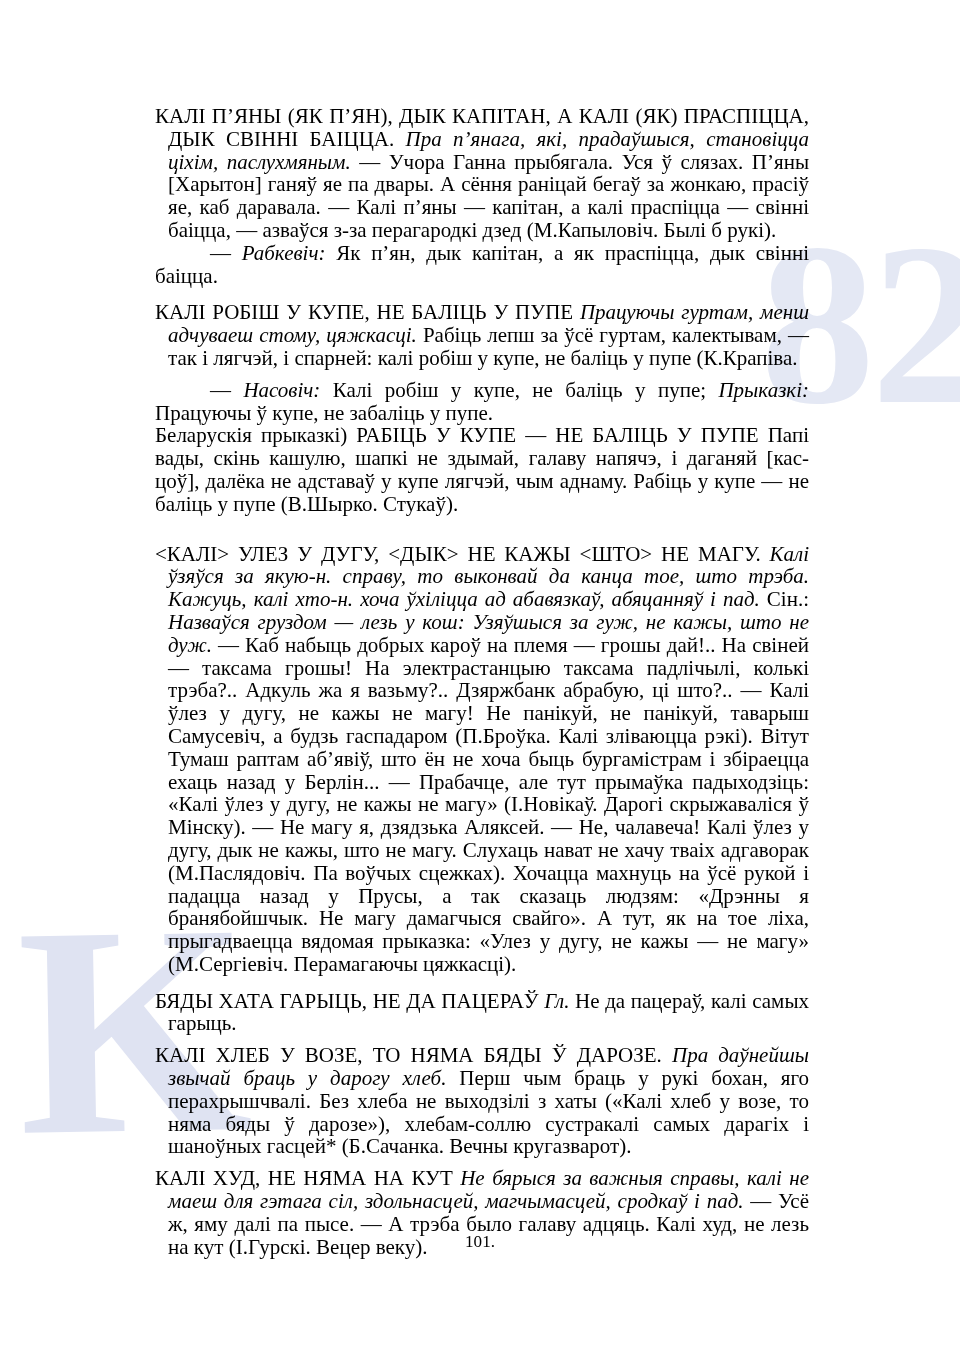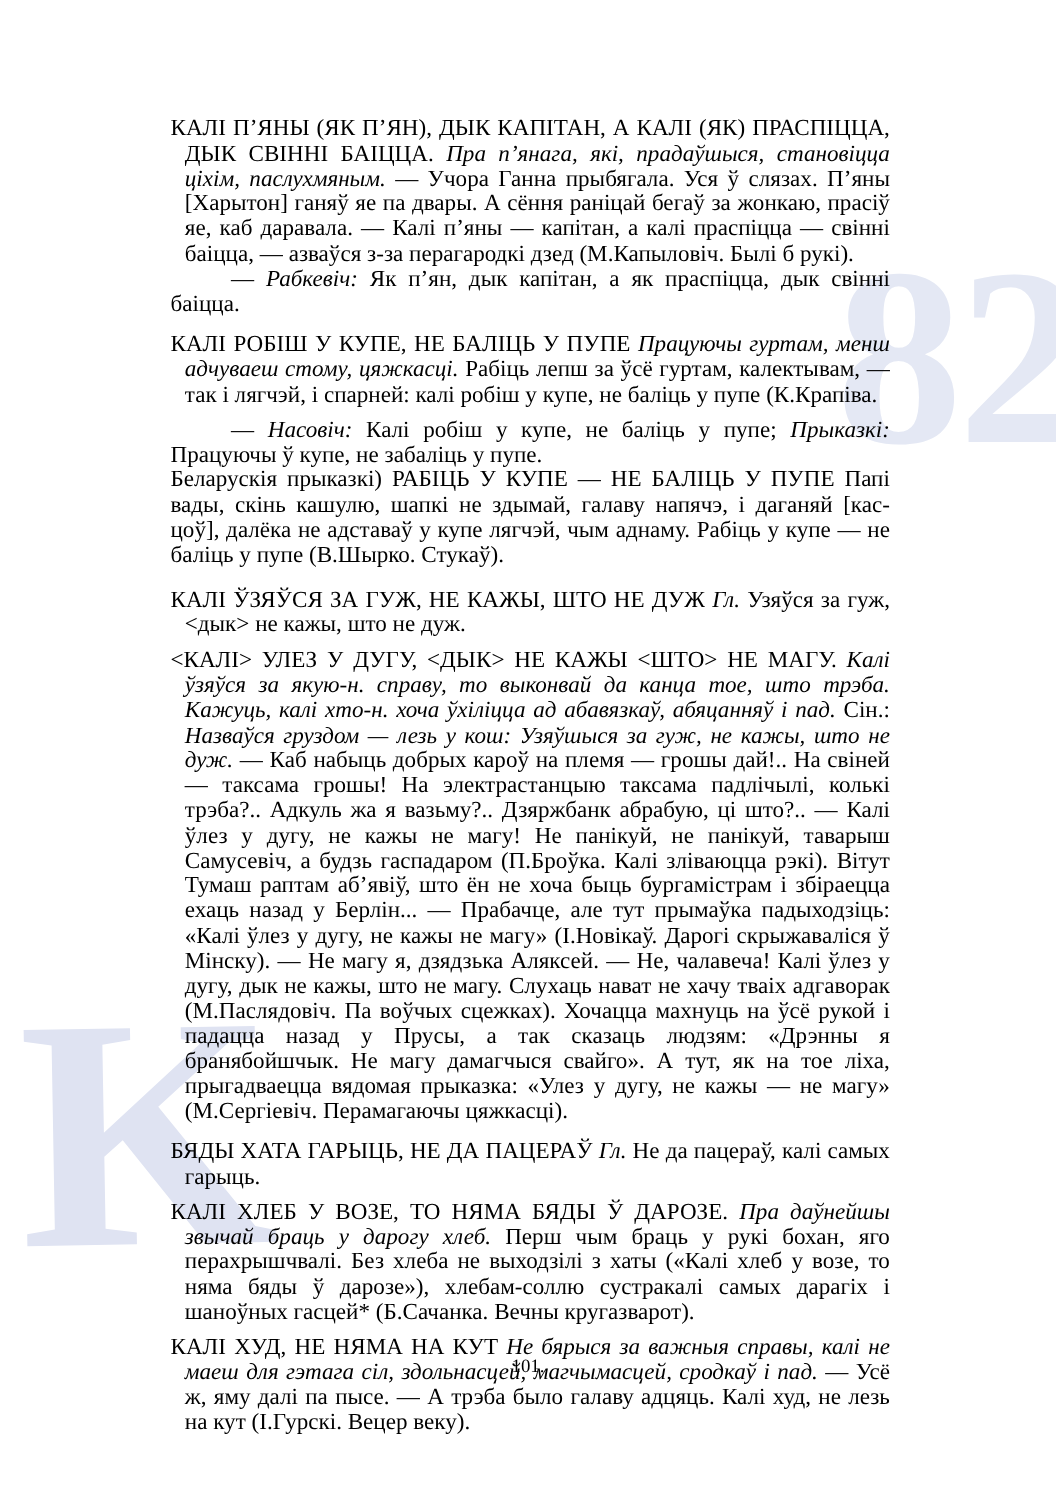--- a/index.html
+++ b/index.html
@@ -131,21 +131,20 @@
 
     <p class="entry src"><span>—</span> <i>Насовіч:</i> <span>Калі робіш у купе, не баліць у пупе;</span> <i>Прыказкі:</i> <span>Працуючы ў купе, не забаліць у пупе.</span></p>
 
     <p class="entry ind"><span>Беларускія прыказкі) РАБІЦЬ У КУПЕ — НЕ БАЛІЦЬ У ПУПЕ</span> <span>Папі вады, скінь кашулю, шапкі не здымай, галаву напячэ, і даганяй [кас-цоў], далёка не адставаў у купе лягчэй, чым аднаму. Рабіць у купе — не баліць у пупе (В.Шырко. Стукаў).</span></p>
 
     <div class="gap-sm"></div>
 
 
     <div class="gap-sm"></div>
 
-    <p class="entry hang"><span>КАЛІ ЎЗЯЎСЯ ЗА ГУЖ, НЕ КАЖЫ, ШТО НЕ ДУЖ</span> <i>Гл.</i> <span>Узяўся за гуж, &lt;дык&gt; не кажы, што не дуж.</span></p>
 
     <div class="gap-sm"></div>
 
     <p class="entry hang"><span>&lt;КАЛІ&gt; УЛЕЗ У ДУГУ, &lt;ДЫК&gt; НЕ КАЖЫ &lt;ШТО&gt; НЕ МАГУ.</span> <i>Калі ўзяўся за якую-н. справу, то выконвай да канца тое, што трэба. Кажуць, калі хто-н. хоча ўхіліцца ад абавязкаў, абяцанняў і пад.</i> <span>Сін.:</span> <i>Назваўся груздом — лезь у кош: Узяўшыся за гуж, не кажы, што не дуж.</i> <span>— Каб набыць добрых кароў на племя — грошы дай!.. На свіней — таксама грошы! На электрастанцыю таксама падлічылі, колькі трэба?.. Адкуль жа я вазьму?.. Дзяржбанк абрабую, ці што?.. — Калі ўлез у дугу, не кажы не магу! Не панікуй, не панікуй, таварыш Самусевіч, а будзь гаспадаром (П.Броўка. Калі зліваюцца рэкі). Вітут Тумаш раптам аб’явіў, што ён не хоча быць бургамістрам і збіраецца ехаць назад у Берлін... — Прабачце, але тут прымаўка падыходзіць: «Калі ўлез у дугу, не кажы не магу» (І.Новікаў. Дарогі скрыжаваліся ў Мінску). — Не магу я, дзядзька Аляксей. — Не, чалавеча! Калі ўлез у дугу, дык не кажы, што не магу. Слухаць нават не хачу тваіх адгаворак (М.Паслядовіч. Па воўчых сцежках). Хочацца махнуць на ўсё рукой і падацца назад у Прусы, а так сказаць людзям: «Дрэнны я бранябойшчык. Не магу дамагчыся свайго». А тут, як на тое ліха, прыгадваецца вядомая прыказка: «Улез у дугу, не кажы — не магу» (М.Сергіевіч. Перамагаючы цяжкасці).</span></p>
 
 
     <div class="gap-md"></div>
 
     <p class="entry hang"><span>БЯДЫ ХАТА ГАРЫЦЬ, НЕ ДА ПАЦЕРАЎ</span> <i>Гл.</i> <span>Не да пацераў, калі самых гарыць.</span></p>
 

